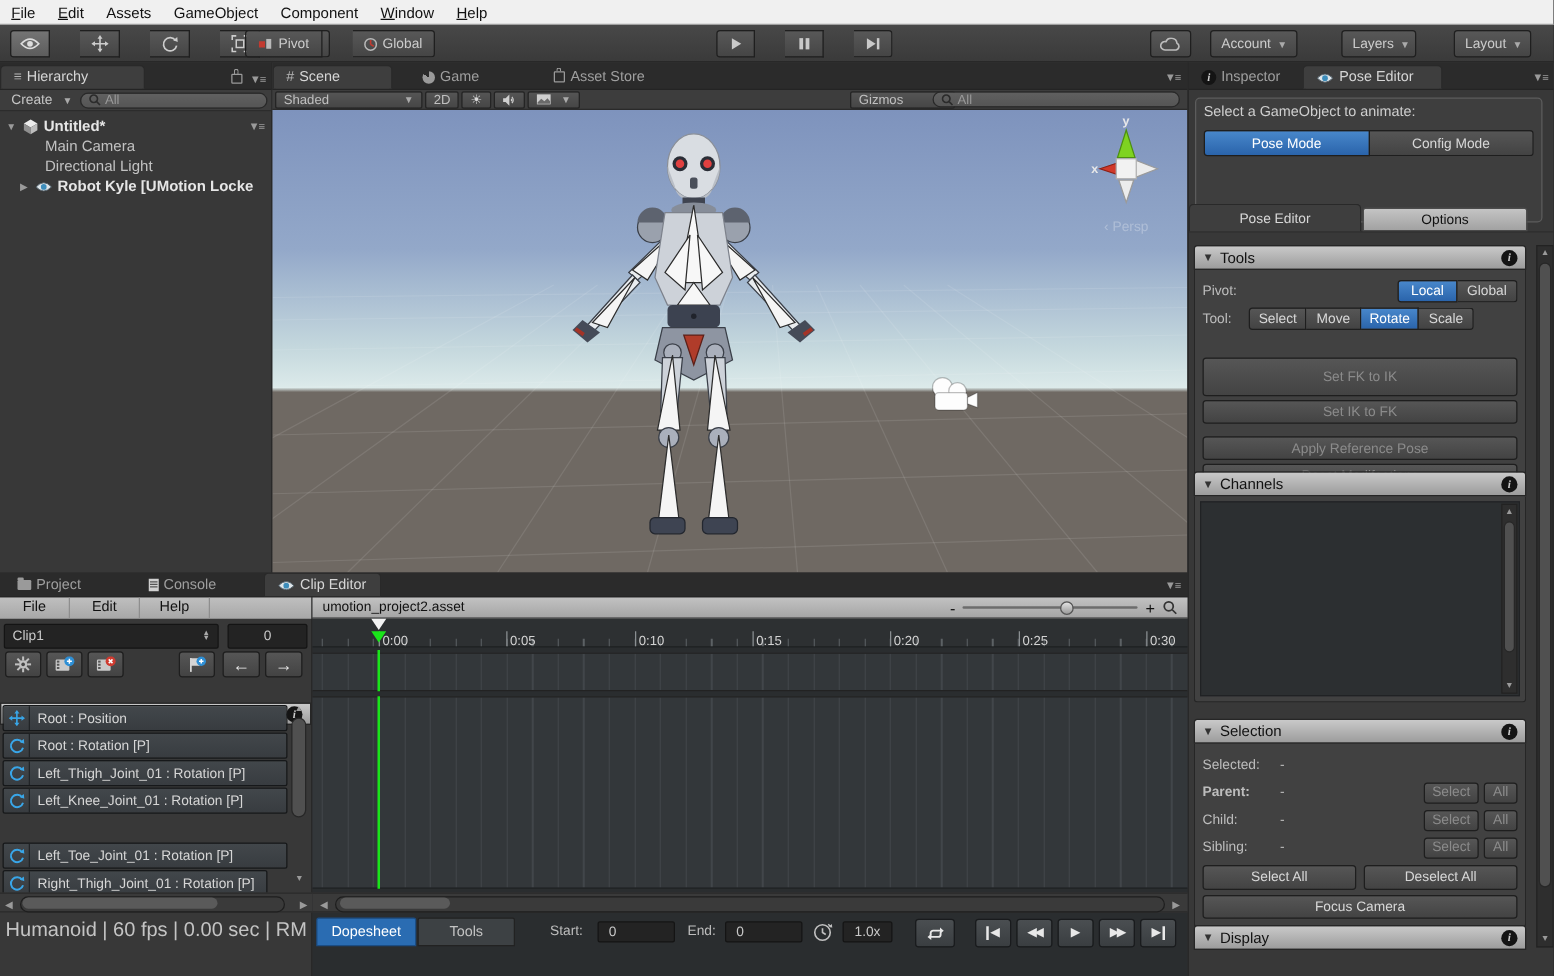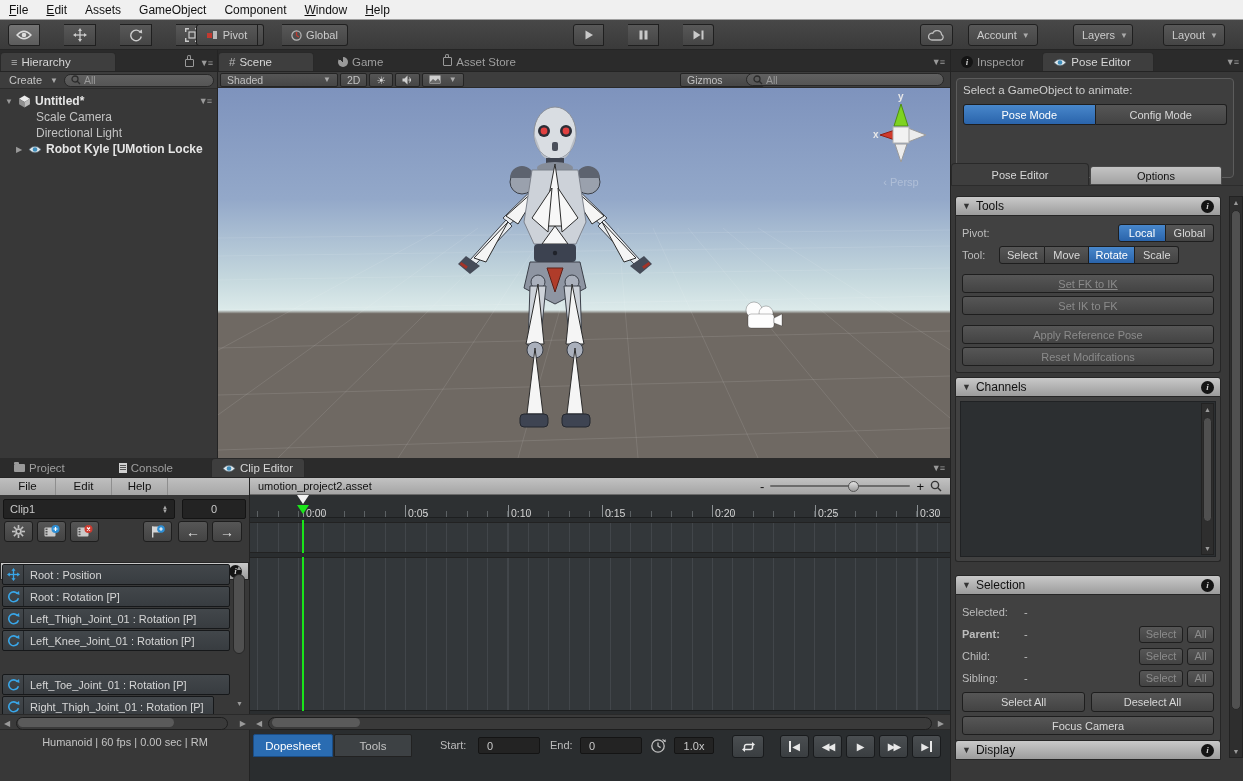--- a/index.html
+++ b/index.html
@@ -260,21 +260,21 @@
         <span class="fold">▼</span>
         <svg width="13" height="13" viewBox="0 0 12 12">
             <polygon points="6,0.5 11,3.5 6,6.5 1,3.5" fill="#ececec"></polygon>
             <polygon points="1,3.5 6,6.5 6,11.5 1,8.5" fill="#8f8f8f"></polygon>
             <polygon points="11,3.5 6,6.5 6,11.5 11,8.5" fill="#bdbdbd"></polygon>
           </svg>
         <span>Untitled*</span>
         <span class="panelmenu" style="margin-left:auto;padding-right:6px;">▼≡</span>
       </div>
       <div class="hrow" style="padding-left:36px;">
-          <span>Scale Camera</span>
+          <span>Main Camera</span>
         </div>
       <div class="hrow" style="padding-left:36px;">
           <span>Directional Light</span>
         </div>
       <div class="hrow bold" style="padding-left:14px;white-space:nowrap;overflow:hidden;">
         <span class="fold">▶</span>
         <svg width="14" height="9" viewBox="0 0 16 10">
             <path d="M1 5 Q8 -2.5 15 5 Q8 12.5 1 5 Z" fill="#dfe6ea" stroke="#4a5a66" stroke-width="0.8"></path>
             <circle cx="8" cy="5" r="2.6" fill="#3d8dbb"></circle>
           </svg>
@@ -533,21 +533,21 @@
                 <span>Move</span>
               </div>
             <div class="ubtn blue" style="width:46px;">
                 <span>Rotate</span>
               </div>
             <div class="ubtn" style="width:44px;">
                 <span>Scale</span>
               </div>
           </div>
         </div>
-        <div class="ubtn dis" style="height:19px;margin-top:8px;text-decoration:underline;">
+        <div class="ubtn dis" style="height:31px;margin-top:20px;">
             <span>Set FK to IK</span>
           </div>
         <div class="ubtn dis" style="height:19px;margin-top:3px;">
             <span>Set IK to FK</span>
           </div>
         <div class="ubtn dis" style="height:19px;margin-top:10px;">
             <span>Apply Reference Pose</span>
           </div>
         <div class="ubtn dis" style="height:19px;margin-top:3px;">
             <span>Reset Modifcations</span>
@@ -817,21 +817,21 @@
     </div>
     <span class="arr abs" style="left:236px;top:222px;color:#9a9a9a;font-size:7px;">▼</span>
 
     <div class="abs" style="left:0;top:236px;width:250px;height:16px;background:#3a3a3a;border-top:1px solid #2a2a2a;border-bottom:1px solid #2a2a2a;">
       <span style="position:absolute;left:4px;top:4px;color:#9a9a9a;font-size:8px;">◀</span>
       <div class="hsb-track" style="left:16px;top:2px;width:212px;"></div>
       <div class="hsb-thumb" style="left:18px;top:3px;width:156px;"></div>
       <span style="position:absolute;right:4px;top:4px;color:#9a9a9a;font-size:8px;">▶</span>
     </div>
 
-    <div class="abs" style="left:0;top:258px;width:250px;text-align:center;color:#c4c4c4;font-size:11px;">Humanoid | 60 fps | 0.00 sec | RM</div>
+    <div class="abs" style="left:0;top:258px;width:250px;text-align:center;color:#c4c4c4;font-size:16px;">Humanoid | 60 fps | 0.00 sec | RM</div>
   </div>
 
   <div id="timeline" class="abs">
     <div class="lightbar">
       <span>umotion_project2.asset</span>
       <span style="margin-left:auto;display:flex;align-items:center;gap:6px;">
         <span style="font-size:13px;">-</span>
         <span style="position:relative;width:140px;height:10px;display:inline-block;">
           <span style="position:absolute;left:0;right:0;top:4px;height:2px;background:#6c6c6c;border-radius:1px;"></span>
           <span style="position:absolute;left:78px;top:0;width:11px;height:11px;background:linear-gradient(#e2e2e2,#9a9a9a);border:1px solid #555;border-radius:50%;"></span>

